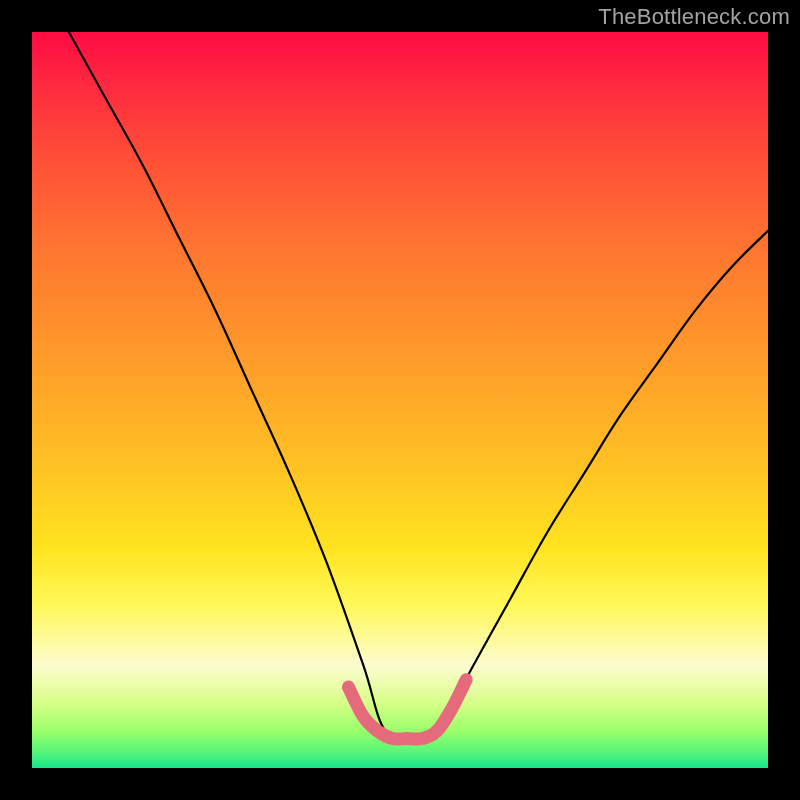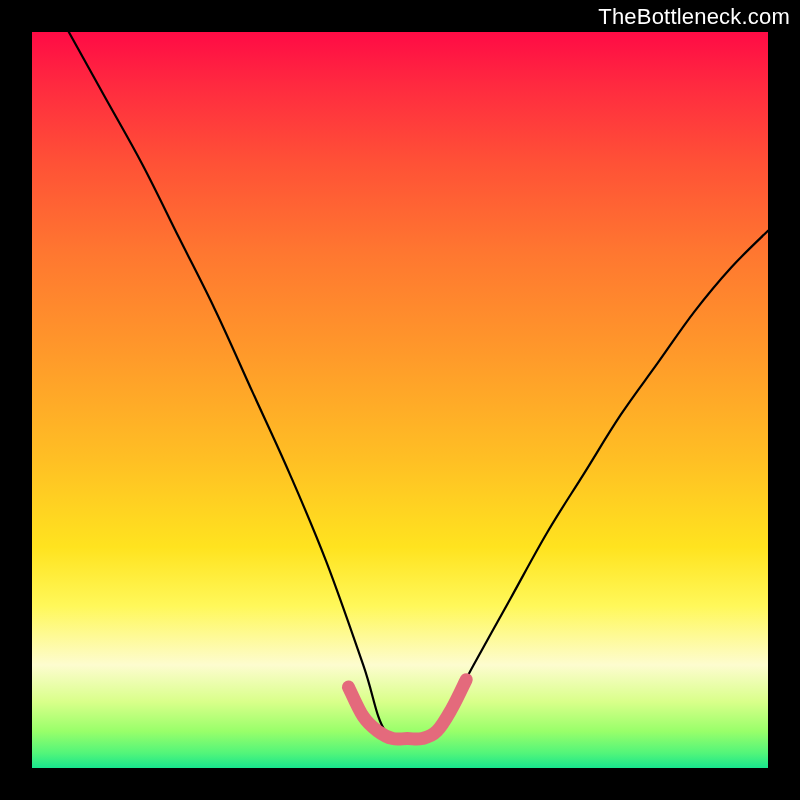--- a/index.html
+++ b/index.html
@@ -14,21 +14,21 @@
   .frame {
     position: relative;
     width: 800px;
     height: 800px;
     background: #000;
   }
   .watermark {
     position: absolute;
     top: 4px;
     right: 10px;
-    color: #ffffff;
+    color: #a3a3a3;
     font-size: 22px;
     font-weight: 500;
     letter-spacing: 0.2px;
     z-index: 20;
     user-select: none;
   }
   .plot-area {
     position: absolute;
     left: 32px;
     top: 32px;

